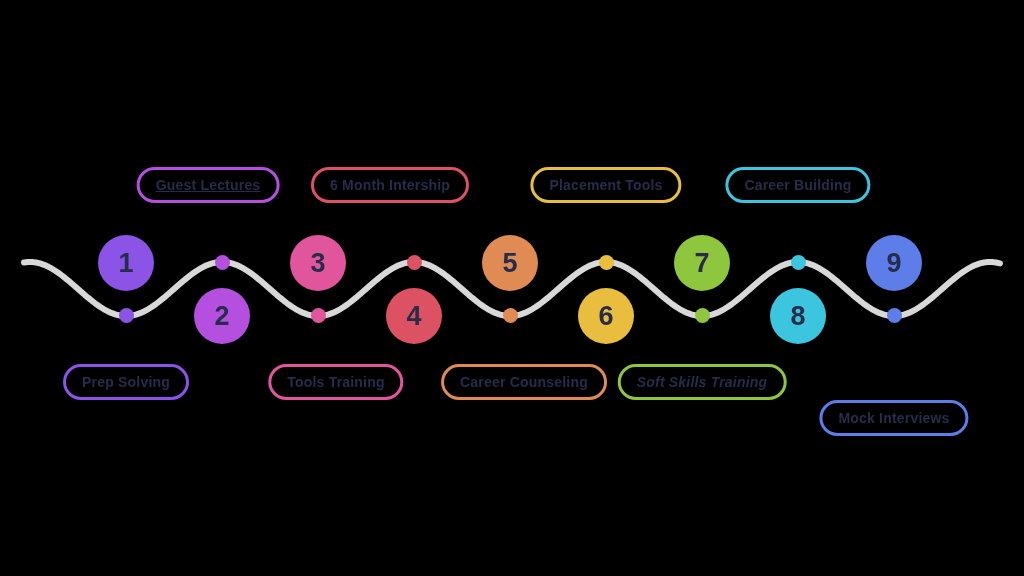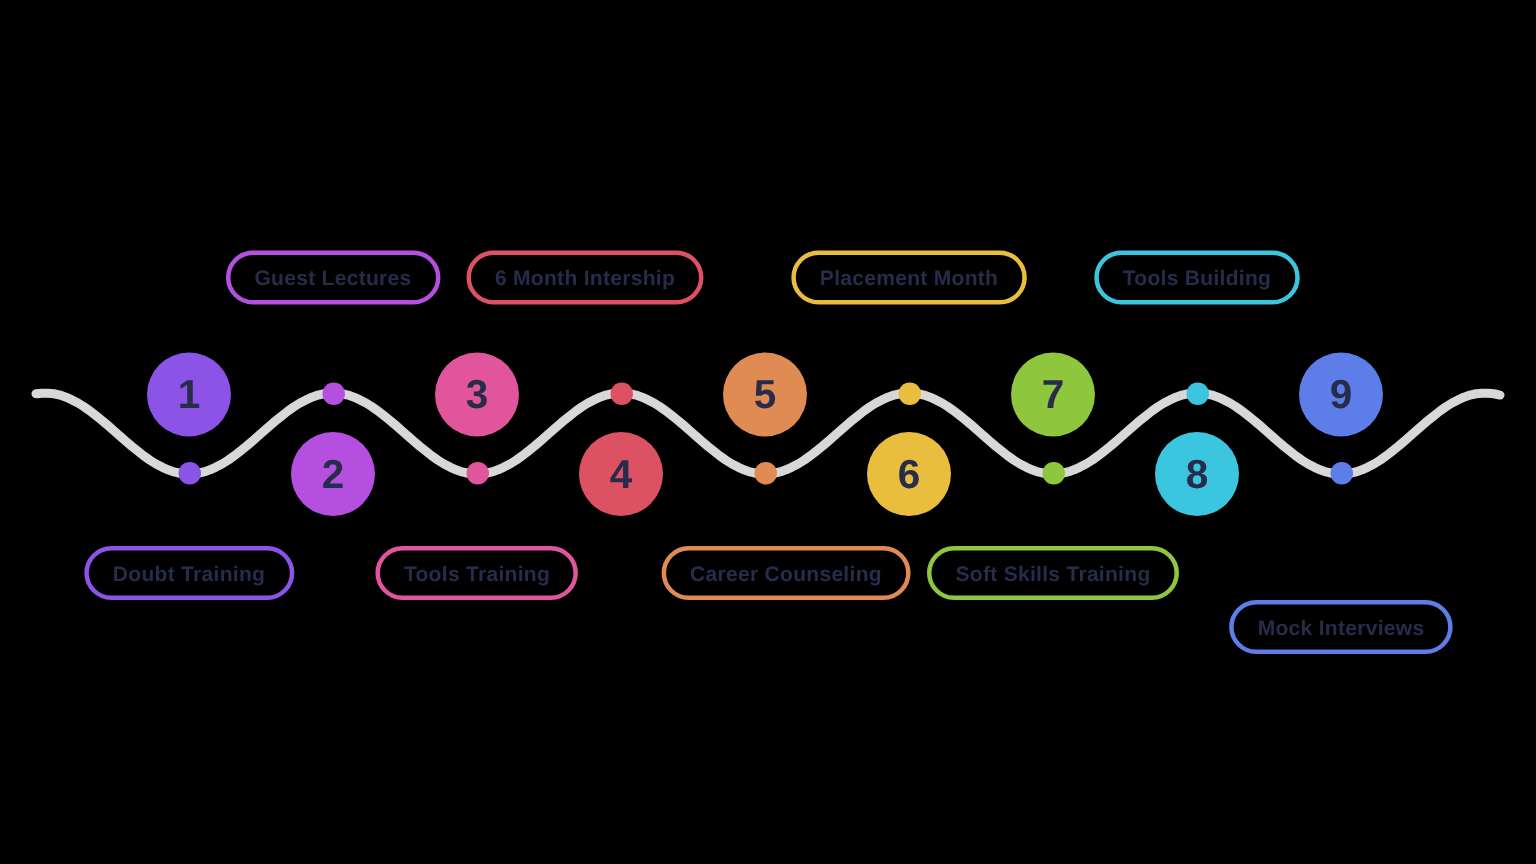--- a/index.html
+++ b/index.html
@@ -65,55 +65,55 @@
 
 <div class="stage" id="stage" style="--bg: #000000; --text: #262c49;">
   <svg class="wave-svg" id="wave" viewBox="0 0 1024 576" xmlns="http://www.w3.org/2000/svg">
       <polyline points="24,262.5 28,262.1 32,262.1 36,262.5 40,263.4 44,264.8 48,266.6 52,268.7 56,271.2 60,274.0 64,277.1 68,280.3 72,283.7 76,287.2 80,290.8 84,294.3 88,297.7 92,300.9 96,304.0 100,306.8 104,309.3 108,311.4 112,313.2 116,314.6 120,315.5 124,315.9 128,315.9 132,315.5 136,314.6 140,313.2 144,311.4 148,309.3 152,306.8 156,304.0 160,300.9 164,297.7 168,294.3 172,290.8 176,287.2 180,283.7 184,280.3 188,277.1 192,274.0 196,271.2 200,268.7 204,266.6 208,264.8 212,263.4 216,262.5 220,262.1 224,262.1 228,262.5 232,263.4 236,264.8 240,266.6 244,268.7 248,271.2 252,274.0 256,277.1 260,280.3 264,283.7 268,287.2 272,290.8 276,294.3 280,297.7 284,300.9 288,304.0 292,306.8 296,309.3 300,311.4 304,313.2 308,314.6 312,315.5 316,315.9 320,315.9 324,315.5 328,314.6 332,313.2 336,311.4 340,309.3 344,306.8 348,304.0 352,300.9 356,297.7 360,294.3 364,290.8 368,287.2 372,283.7 376,280.3 380,277.1 384,274.0 388,271.2 392,268.7 396,266.6 400,264.8 404,263.4 408,262.5 412,262.1 416,262.1 420,262.5 424,263.4 428,264.8 432,266.6 436,268.7 440,271.2 444,274.0 448,277.1 452,280.3 456,283.7 460,287.2 464,290.8 468,294.3 472,297.7 476,300.9 480,304.0 484,306.8 488,309.3 492,311.4 496,313.2 500,314.6 504,315.5 508,315.9 512,315.9 516,315.5 520,314.6 524,313.2 528,311.4 532,309.3 536,306.8 540,304.0 544,300.9 548,297.7 552,294.3 556,290.8 560,287.2 564,283.7 568,280.3 572,277.1 576,274.0 580,271.2 584,268.7 588,266.6 592,264.8 596,263.4 600,262.5 604,262.1 608,262.1 612,262.5 616,263.4 620,264.8 624,266.6 628,268.7 632,271.2 636,274.0 640,277.1 644,280.3 648,283.7 652,287.2 656,290.8 660,294.3 664,297.7 668,300.9 672,304.0 676,306.8 680,309.3 684,311.4 688,313.2 692,314.6 696,315.5 700,315.9 704,315.9 708,315.5 712,314.6 716,313.2 720,311.4 724,309.3 728,306.8 732,304.0 736,300.9 740,297.7 744,294.3 748,290.8 752,287.2 756,283.7 760,280.3 764,277.1 768,274.0 772,271.2 776,268.7 780,266.6 784,264.8 788,263.4 792,262.5 796,262.1 800,262.1 804,262.5 808,263.4 812,264.8 816,266.6 820,268.7 824,271.2 828,274.0 832,277.1 836,280.3 840,283.7 844,287.2 848,290.8 852,294.3 856,297.7 860,300.9 864,304.0 868,306.8 872,309.3 876,311.4 880,313.2 884,314.6 888,315.5 892,315.9 896,315.9 900,315.5 904,314.6 908,313.2 912,311.4 916,309.3 920,306.8 924,304.0 928,300.9 932,297.7 936,294.3 940,290.8 944,287.2 948,283.7 952,280.3 956,277.1 960,274.0 964,271.2 968,268.7 972,266.6 976,264.8 980,263.4 984,262.5 988,262.1 992,262.1 996,262.5 1000,263.4" fill="none" stroke="#d8d8d8" stroke-width="6" stroke-linecap="round" stroke-linejoin="round"></polyline>
     </svg>
   <div id="steps-layer">
       <div class="circle" style="left: 126px; top: 263px; background: rgb(139, 83, 230);">
         <span class="num">1</span>
       </div>
       <div class="dot" style="left: 126px; top: 315px; background: rgb(139, 83, 230);"></div>
-      <div class="pill" style="left: 126px; top: 382px; border-color: rgb(139, 83, 230);">Doubt Training</div>
+      <div class="pill" style="left: 126px; top: 382px; border-color: rgb(139, 83, 230);">Prep Solving</div>
       <div class="circle" style="left: 222px; top: 316px; background: rgb(180, 79, 224);">
         <span class="num">2</span>
       </div>
       <div class="dot" style="left: 222px; top: 262px; background: rgb(180, 79, 224);"></div>
-      <div class="pill" style="left: 222px; top: 185px; border-color: rgb(180, 79, 224);">Guest Lectures</div>
+      <div class="pill" style="left: 208px; top: 185px; border-color: rgb(180, 79, 224); text-decoration: underline;">Guest Lectures</div>
       <div class="circle" style="left: 318px; top: 263px; background: rgb(224, 85, 156);">
         <span class="num">3</span>
       </div>
       <div class="dot" style="left: 318px; top: 315px; background: rgb(224, 85, 156);"></div>
-      <div class="pill" style="left: 318px; top: 382px; border-color: rgb(224, 85, 156);">Tools Training</div>
+      <div class="pill" style="left: 336px; top: 382px; border-color: rgb(224, 85, 156);">Tools Training</div>
       <div class="circle" style="left: 414px; top: 316px; background: rgb(221, 82, 99);">
         <span class="num">4</span>
       </div>
       <div class="dot" style="left: 414px; top: 262px; background: rgb(221, 82, 99);"></div>
       <div class="pill" style="left: 390px; top: 185px; border-color: rgb(221, 82, 99);">6 Month Intership</div>
       <div class="circle" style="left: 510px; top: 263px; background: rgb(224, 138, 84);">
         <span class="num">5</span>
       </div>
       <div class="dot" style="left: 510px; top: 315px; background: rgb(224, 138, 84);"></div>
       <div class="pill" style="left: 524px; top: 382px; border-color: rgb(224, 138, 84);">Career Counseling</div>
       <div class="circle" style="left: 606px; top: 316px; background: rgb(233, 189, 62);">
         <span class="num">6</span>
       </div>
       <div class="dot" style="left: 606px; top: 262px; background: rgb(233, 189, 62);"></div>
-      <div class="pill" style="left: 606px; top: 185px; border-color: rgb(233, 189, 62);">Placement Month</div>
+      <div class="pill" style="left: 606px; top: 185px; border-color: rgb(233, 189, 62);">Placement Tools</div>
       <div class="circle" style="left: 702px; top: 263px; background: rgb(142, 198, 62);">
         <span class="num">7</span>
       </div>
       <div class="dot" style="left: 702px; top: 315px; background: rgb(142, 198, 62);"></div>
-      <div class="pill" style="left: 702px; top: 382px; border-color: rgb(142, 198, 62);">Soft Skills Training</div>
+      <div class="pill" style="left: 702px; top: 382px; border-color: rgb(142, 198, 62); font-style: italic;">Soft Skills Training</div>
       <div class="circle" style="left: 798px; top: 316px; background: rgb(59, 197, 222);">
         <span class="num">8</span>
       </div>
       <div class="dot" style="left: 798px; top: 262px; background: rgb(59, 197, 222);"></div>
-      <div class="pill" style="left: 798px; top: 185px; border-color: rgb(59, 197, 222);">Tools Building</div>
+      <div class="pill" style="left: 798px; top: 185px; border-color: rgb(59, 197, 222);">Career Building</div>
       <div class="circle" style="left: 894px; top: 263px; background: rgb(93, 125, 232);">
         <span class="num">9</span>
       </div>
       <div class="dot" style="left: 894px; top: 315px; background: rgb(93, 125, 232);"></div>
       <div class="pill" style="left: 894px; top: 382px; border-color: rgb(93, 125, 232); margin-top: 36px;">Mock Interviews</div>
     </div>
 </div>
 
 </body></html>

